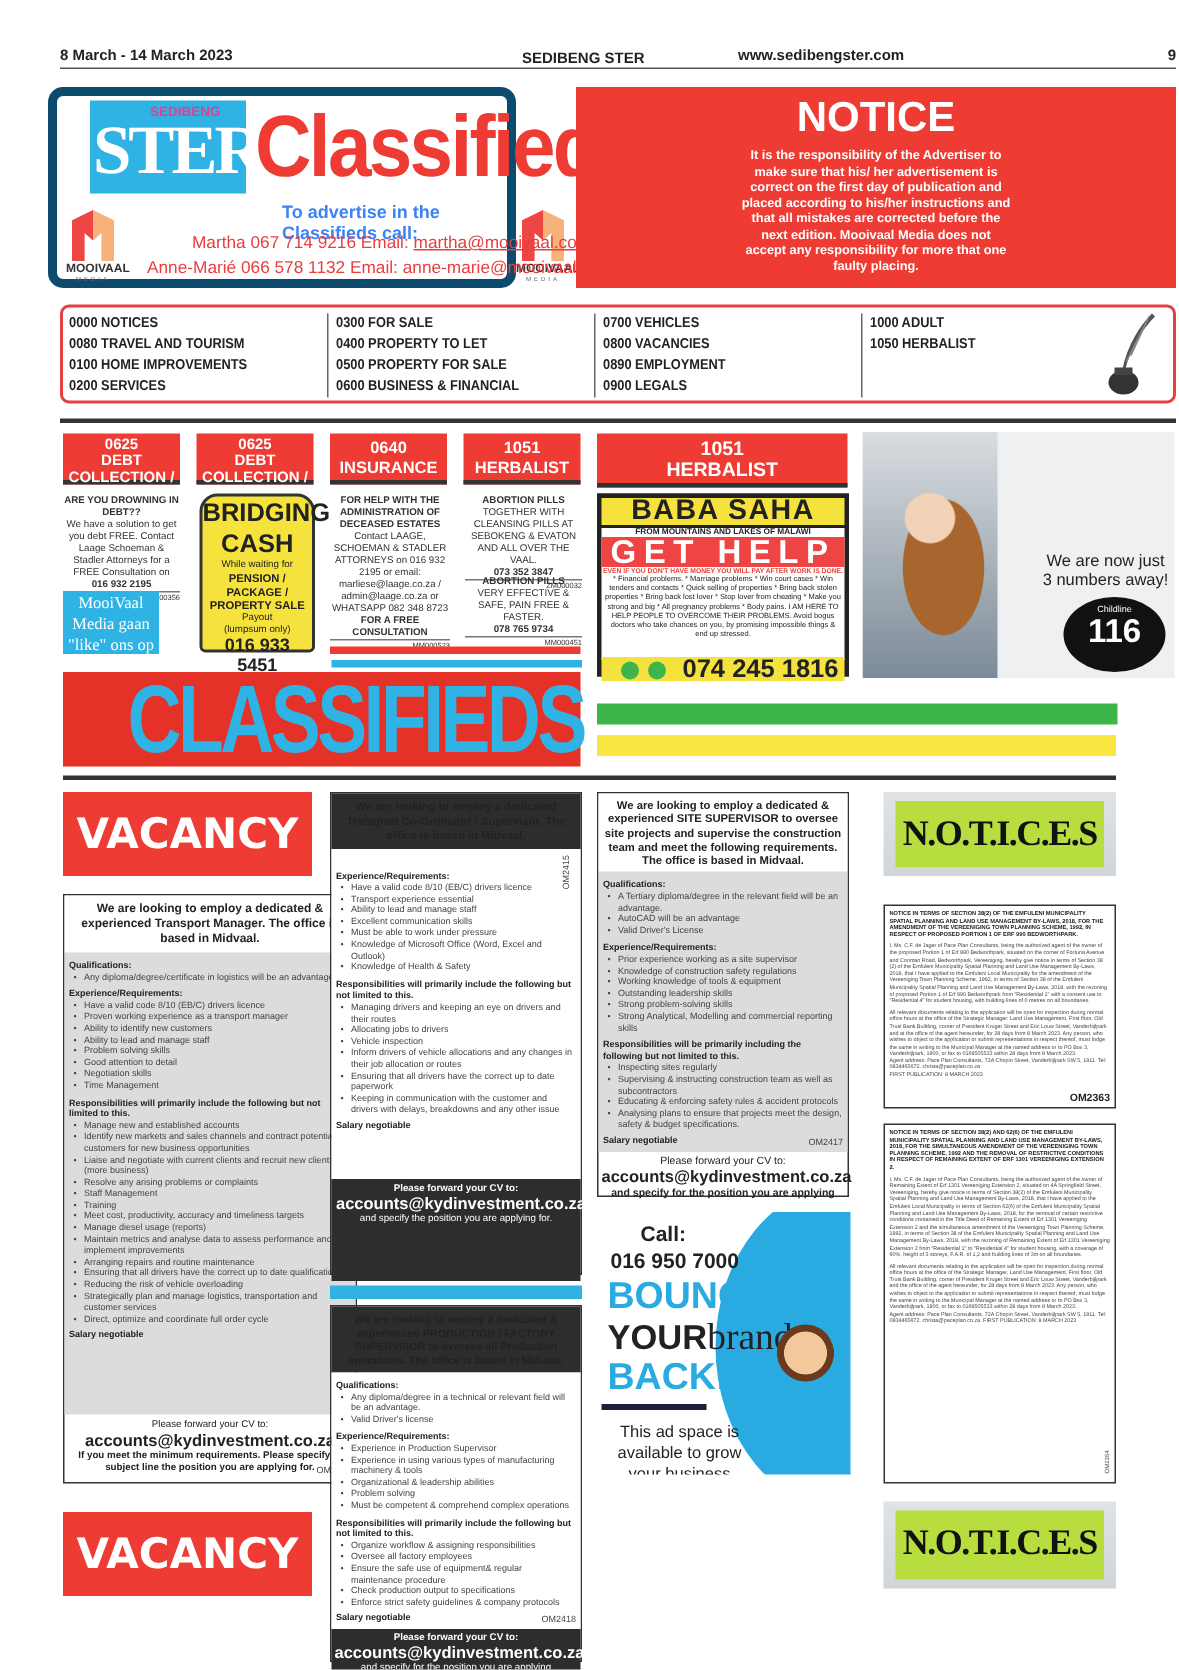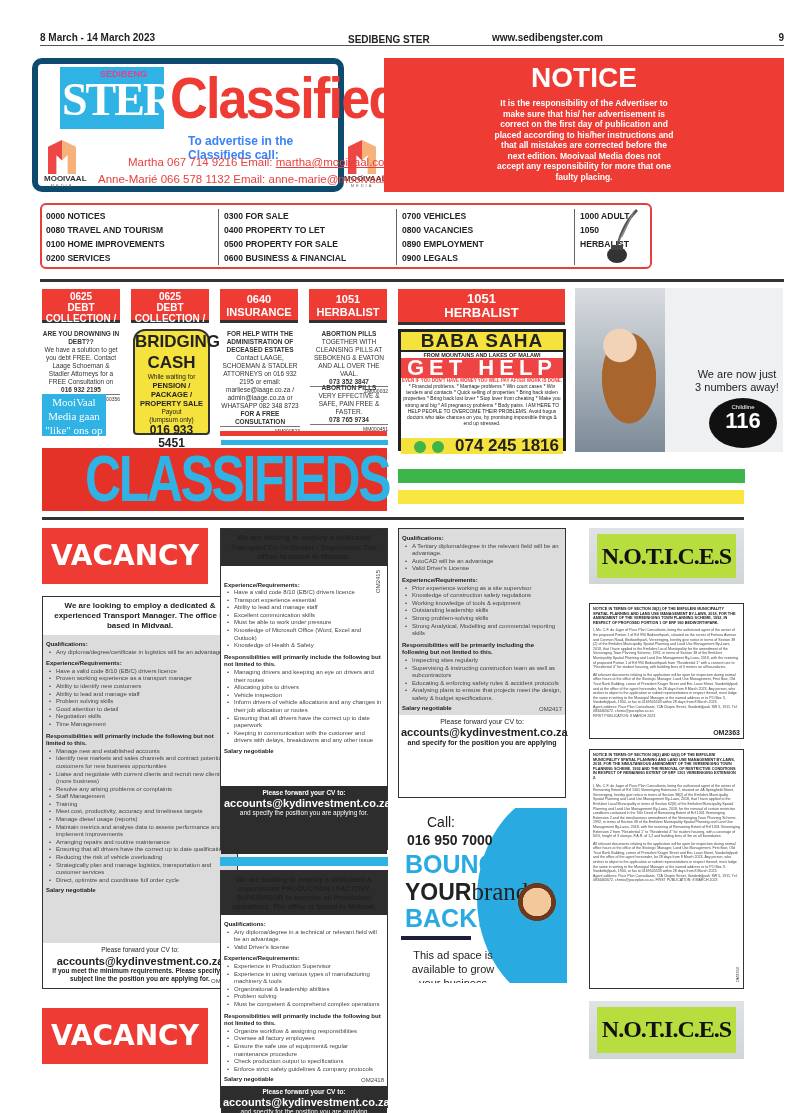--- a/index.html
+++ b/index.html
@@ -17,21 +17,21 @@
 .classi{position:absolute;left:132px;top:0px;font-size:58px;font-weight:bold;color:#ee3b34;font-family:"Liberation Sans Narrow","Liberation Sans",sans-serif;letter-spacing:-2px;transform:scaleX(.9);transform-origin:left}
 .logo{position:absolute;width:36px;height:50px}
 .logo .shape{width:28px;height:34px;margin:0 auto;background:linear-gradient(90deg,#ee4545 50%,#f7b27b 50%);clip-path:polygon(0 20%,50% 0,100% 20%,100% 100%,70% 100%,70% 45%,50% 60%,30% 45%,30% 100%,0 100%)}
 .logo .lt{font-size:8px;font-weight:bold;color:#333}
 .logo .ls{font-size:4px;letter-spacing:2px;text-align:center;color:#666}
 .adv{position:absolute;left:150px;top:70px;font-size:12px;font-weight:bold;color:#3b82f6}
 .contact{position:absolute;left:90px;font-size:11.5px;color:#e73f3f;white-space:nowrap}
 .notice{top:58px;left:384px;width:400px;height:134px;background:#ee3b34;color:#fff;text-align:center}
 .notice h1{font-size:28px;margin-top:4px;font-weight:bold}
 .notice p{font-size:8.5px;font-weight:bold;line-height:10.5px;margin:4px auto 0;width:180px}
-.index{top:203px;left:40px;width:612px;height:66px;border:2px solid #e73f3f;border-radius:6px;font-size:9.5px}
+.index{top:203px;left:40px;width:744px;height:66px;border:2px solid #e73f3f;border-radius:6px;font-size:9.5px}
 .index .col{position:absolute;top:4px;line-height:14px;font-weight:bold;font-family:"Liberation Sans",sans-serif;transform:scaleX(.9);transform-origin:left}
 .index .sep{position:absolute;top:4px;width:1px;height:56px;background:#666}
 .quill{position:absolute;right:10px;top:2px;width:40px;height:58px}
 .idxline{top:279px;left:40px;width:744px;height:3px;background:#333}
 .cathead{position:absolute;top:289px;height:34px;background:#ee3b34;color:#fff;text-align:center;font-size:10px;font-weight:bold;line-height:11px;padding-top:2px;border-bottom:3px solid #333}
 .cathead.big{font-size:13px;line-height:14px}
 .small{font-size:6.5px;text-align:center;line-height:8px;color:#333}
 .bridging{position:absolute;left:133px;top:329px;width:77px;height:106px;background:#f6e23c;border:2px solid #333;border-radius:12px 12px 4px 4px;text-align:center}
 .bridging .b1{font-size:17px;font-weight:bold;line-height:20px;margin-top:1px}
 .bridging .b2{font-size:6.5px;line-height:8px}
@@ -361,20 +361,21 @@
     <div class="code" style="right:3px;bottom:1px">OM2418</div>
   </div>
   <div class="fwd dark" style="padding:2px;font-size:6.5px;line-height:8px">
     <div style="font-weight:bold">Please forward your CV to:</div>
     <div class="em" style="color:#fff">accounts@kydinvestment.co.za</div>
     <div>and specify for the position you are applying</div>
   </div>
 </div>
 
 <div class="job" style="left:398px;top:528px;width:168px;height:270px">
+  <div class="top" style="background:#fff;font-size:7.5px;line-height:9.3px;padding:3px">We are looking to employ a dedicated &amp; experienced SITE SUPERVISOR to oversee site projects and supervise the construction team and meet the following requirements. The office is based in Midvaal.</div>
   <div class="grey" style="padding:2px 3px;position:relative">
     <div class="sh">Qualifications:</div>
     <ul>
       <li>A Tertiary diploma/degree in the relevant field will be an advantage.</li>
       <li>AutoCAD will be an advantage</li>
       <li>Valid Driver's License</li>
     </ul>
     <div class="sh">Experience/Requirements:</div>
     <ul>
       <li>Prior experience working as a site supervisor</li>
@@ -396,21 +397,21 @@
   </div>
   <div class="fwd" style="padding:2px;font-size:7px;line-height:9px;color:#222">
     <div>Please forward your CV to:</div>
     <div class="em">accounts@kydinvestment.co.za</div>
     <div style="font-weight:bold">and specify for the position you are applying</div>
   </div>
 </div>
 
 <div class="bounce">
   <div class="circ"></div>
-  <div style="position:absolute;left:30px;top:6px;font-size:14px;font-weight:normal;color:#222">Call:</div>
+  <div style="position:absolute;left:30px;top:6px;font-size:14px;font-weight:bold;color:#222">Call:</div>
   <div style="position:absolute;left:10px;top:24px;font-size:14px;font-weight:bold;color:#222">016 950 7000</div>
   <div style="position:absolute;left:8px;top:42px;font-size:25px;font-weight:bold;color:#29abe2">BOUNCE</div>
   <div style="position:absolute;left:8px;top:70px;font-size:23px;font-weight:bold;color:#222;white-space:nowrap">
     <span>YOUR</span><span style="font-family:'Liberation Serif',serif;font-weight:normal;font-size:25px">brand</span>
   </div>
   <div style="position:absolute;left:8px;top:96px;font-size:25px;font-weight:bold;color:#29abe2">BACK!</div>
   <div style="position:absolute;left:4px;top:128px;width:70px;height:4px;background:#1b1f3b"></div>
   <div style="position:absolute;left:6px;top:140px;width:100px;font-size:11px;line-height:14px;text-align:center;color:#222">This ad space is available to grow your business</div>
   <div style="position:absolute;left:110px;top:70px;width:50px;height:60px;border-radius:50%;background:radial-gradient(circle at 60% 40%,#f3c89b 0 30%,#6b3a1e 31% 40%,transparent 41%)"></div>
 </div>

